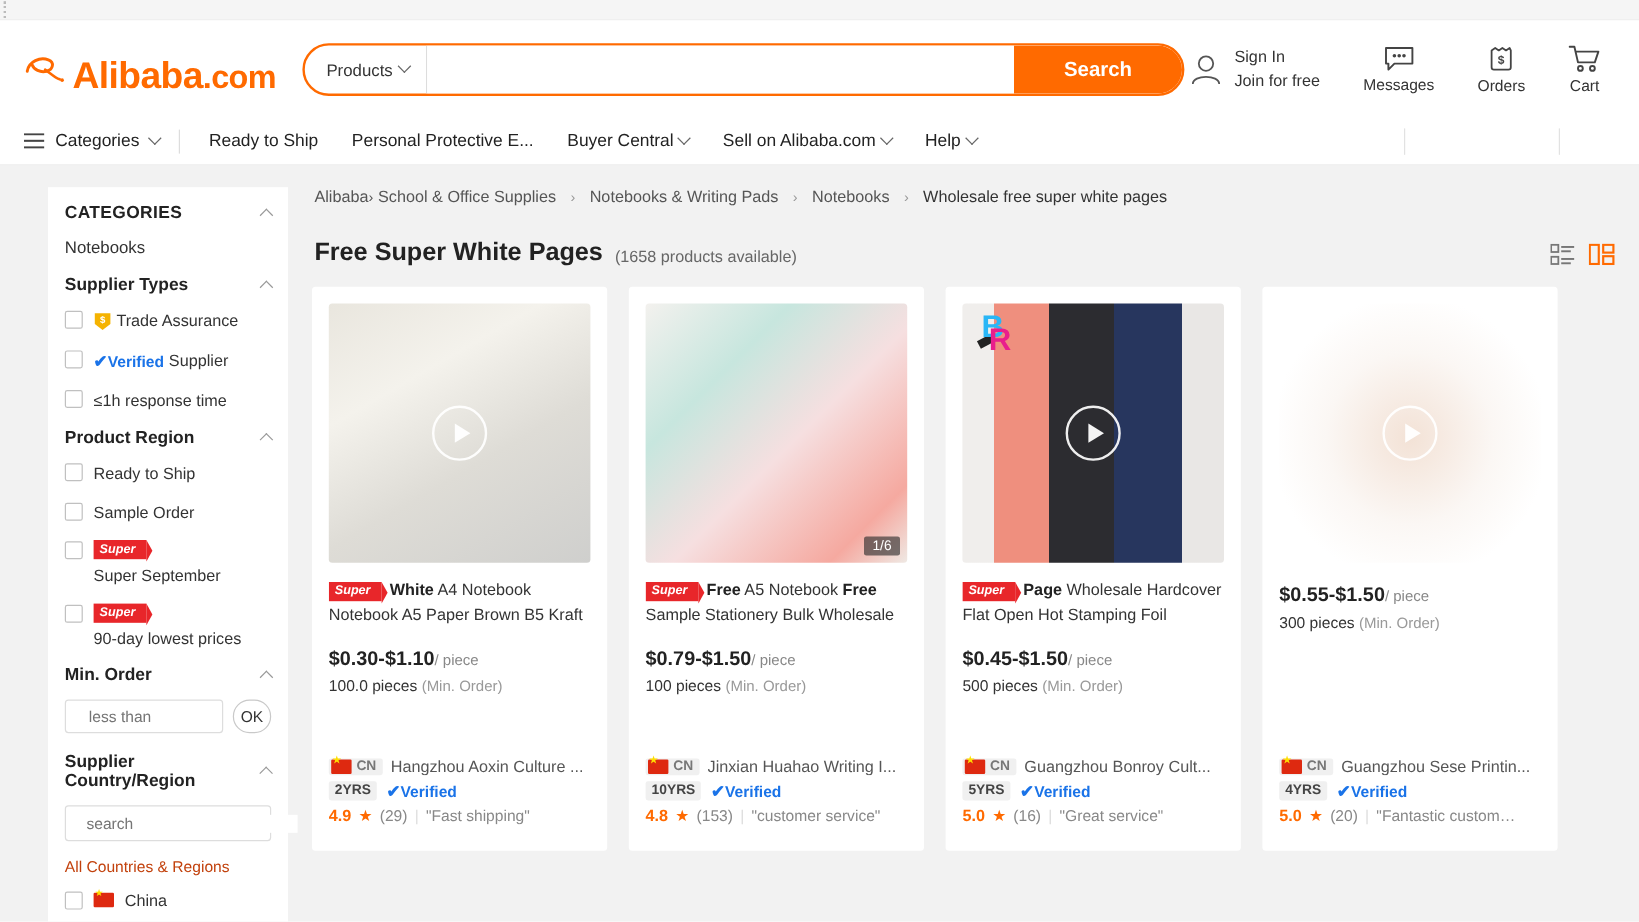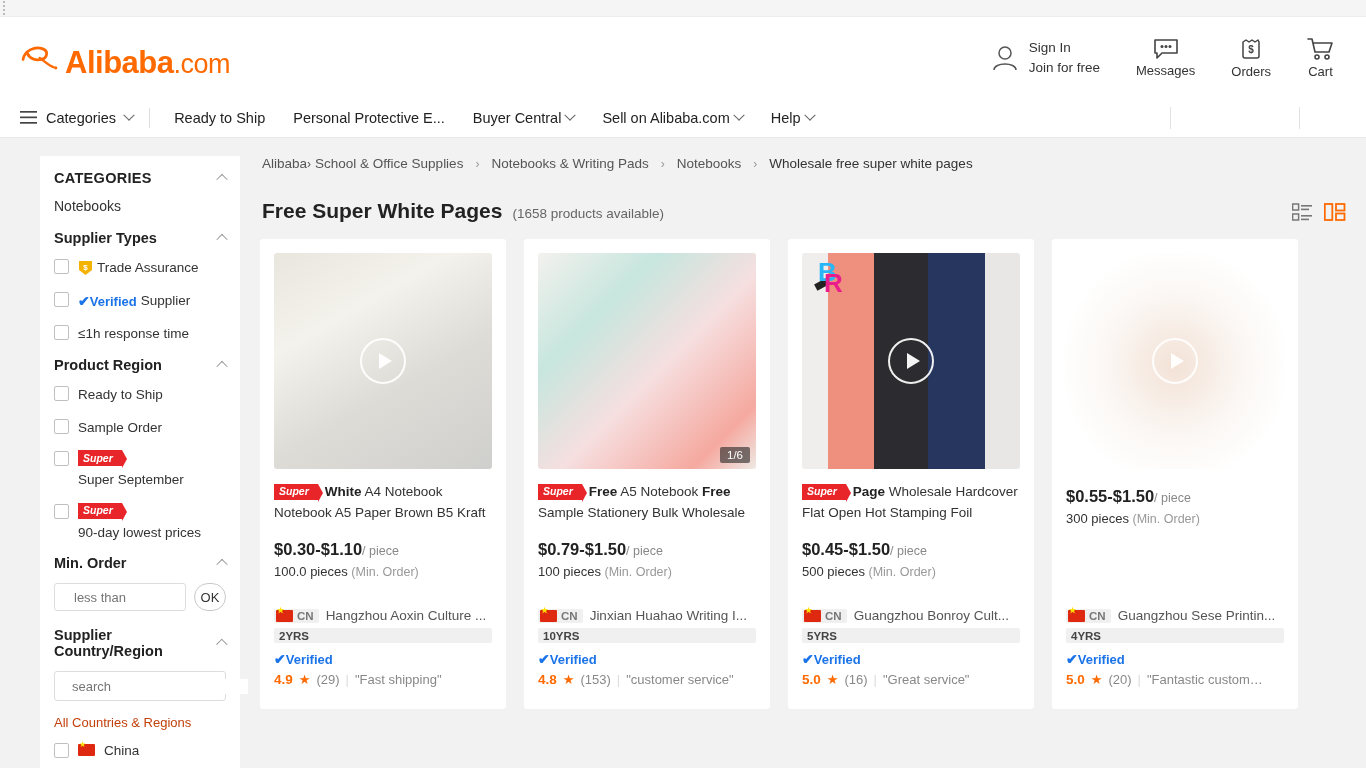--- a/index.html
+++ b/index.html
@@ -13,21 +13,21 @@
   
   .top-strip { height: 17px; background: #f5f5f5; border-bottom: 1px solid #eee; position: relative; }
   .top-strip .tick { position: absolute; left: 3px; top: 1px; width: 2px; height: 14px;
     background: repeating-linear-gradient(#bbb 0 2px, transparent 2px 4px); }
 
   
   .header { height: 81px; background:#fff; display:flex; align-items:center; padding:0 20px; position:relative; }
   .logo { display:flex; align-items:flex-end; gap:0; margin-left: 0; width:210px; }
   .logo-mark { width:54px; height:40px; margin-right:4px; }
   .logo-text { font-size:31px; font-weight:bold; color:#ff6a00; letter-spacing:-0.5px; line-height:1; }
-  .logo-text .dotcom { font-weight:normal; font-size:27px; }
+  .logo-text .dotcom { font-weight:bold; font-size:27px; }
 
   .searchwrap { display:flex; align-items:stretch; margin-left: 22px; width:735px; height:44px;
     border:2px solid #ff6a00; border-radius:22px; overflow:hidden; background:#fff; }
   .cat-select { display:flex; align-items:center; gap:6px; padding:0 14px 0 18px; font-size:14px; color:#333;
     border-right:1px solid #ddd; white-space:nowrap; cursor:pointer; }
   .search-input { flex:1; border:none; outline:none; font-size:14px; padding:0 12px; font-family:inherit; }
   .search-btn { width:140px; background:#ff6a00; color:#fff; border:none; font-size:17px; font-weight:bold;
     cursor:pointer; font-family:inherit; }
 
   .header-right { display:flex; align-items:center; gap:36px; margin-left:auto; padding-right:12px; }
@@ -112,21 +112,21 @@
   .price { font-size:16.5px; font-weight:bold; color:#222; margin-top:18px; }
   .price .unit { font-size:12.5px; font-weight:normal; color:#888; }
   .moq { font-size:13px; color:#333; margin-top:5px; }
   .moq .lbl { color:#999; font-size:12.5px; }
 
   .supplier { position:absolute; left:14px; right:14px; bottom:22px; }
   .sup-row1 { display:flex; align-items:center; gap:7px; font-size:13px; color:#555; margin-bottom:5px; }
   .cn-tag { background:#f0f0f0; color:#777; font-size:11.5px; padding:1px 5px 1px 2px; display:flex;
     align-items:center; gap:4px; border-radius:2px;font-weight:bold; }
   .sup-name { white-space:nowrap; overflow:hidden; text-overflow:ellipsis; color:#555; font-size:13.5px; }
-  .sup-row2 { display:flex; gap:8px; margin-bottom:5px;flex-direction:column; }
+  .sup-row2 { display:flex; gap:8px; margin-bottom:5px; }
   .yrs { background:#f0f0f0; color:#444; font-size:11.5px; font-weight:bold; padding:1.5px 5px; border-radius:2px; }
   .sup-row3 { display:flex; align-items:center; gap:6px; font-size:13px; }
   .rating { color:#ff6a00; font-weight:bold; font-size:13.5px; }
   .star { color:#ff6a00; font-size:13px; }
   .revcount { color:#888; }
   .pipe { color:#ddd; }
   .quote { color:#888; white-space:nowrap; overflow:hidden; text-overflow:ellipsis; max-width:118px; }
 </style>
 </head>
 <body>
@@ -139,20 +139,28 @@
 
   <div class="logo">
     <svg class="logo-mark" viewBox="0 0 54 40">
       <path d="M4 22 C6 10, 20 4, 30 8 C38 11, 36 20, 28 22 C20 24, 12 20, 10 14" fill="none" stroke="#ff6a00" stroke-width="3.6" stroke-linecap="round"></path>
       <path d="M26 20 C32 24, 38 30, 44 32" fill="none" stroke="#ff6a00" stroke-width="3.2" stroke-linecap="round"></path>
       <circle cx="47" cy="33" r="2.2" fill="#ff6a00"></circle>
     </svg>
     <div class="logo-text"><span>Alibaba</span><span class="dotcom">.com</span></div>
   </div>
 
+  <div class="searchwrap">
+    <div class="cat-select">
+      <span>Products</span>
+      <span class="chev"></span>
+    </div>
+    <input class="search-input" value="" placeholder="" style="">
+    <button class="search-btn">Search</button>
+  </div>
 
   <div class="header-right">
     <div class="signin">
       <svg width="30" height="30" viewBox="0 0 30 30">
         <circle cx="15" cy="10" r="6" fill="none" stroke="#555" stroke-width="1.5"></circle>
         <path d="M4 27 C4 19, 26 19, 26 27" fill="none" stroke="#555" stroke-width="1.5"></path>
       </svg>
       <div class="signin-texts">
         <span>Sign In</span>
         <span>Join for free</span>

